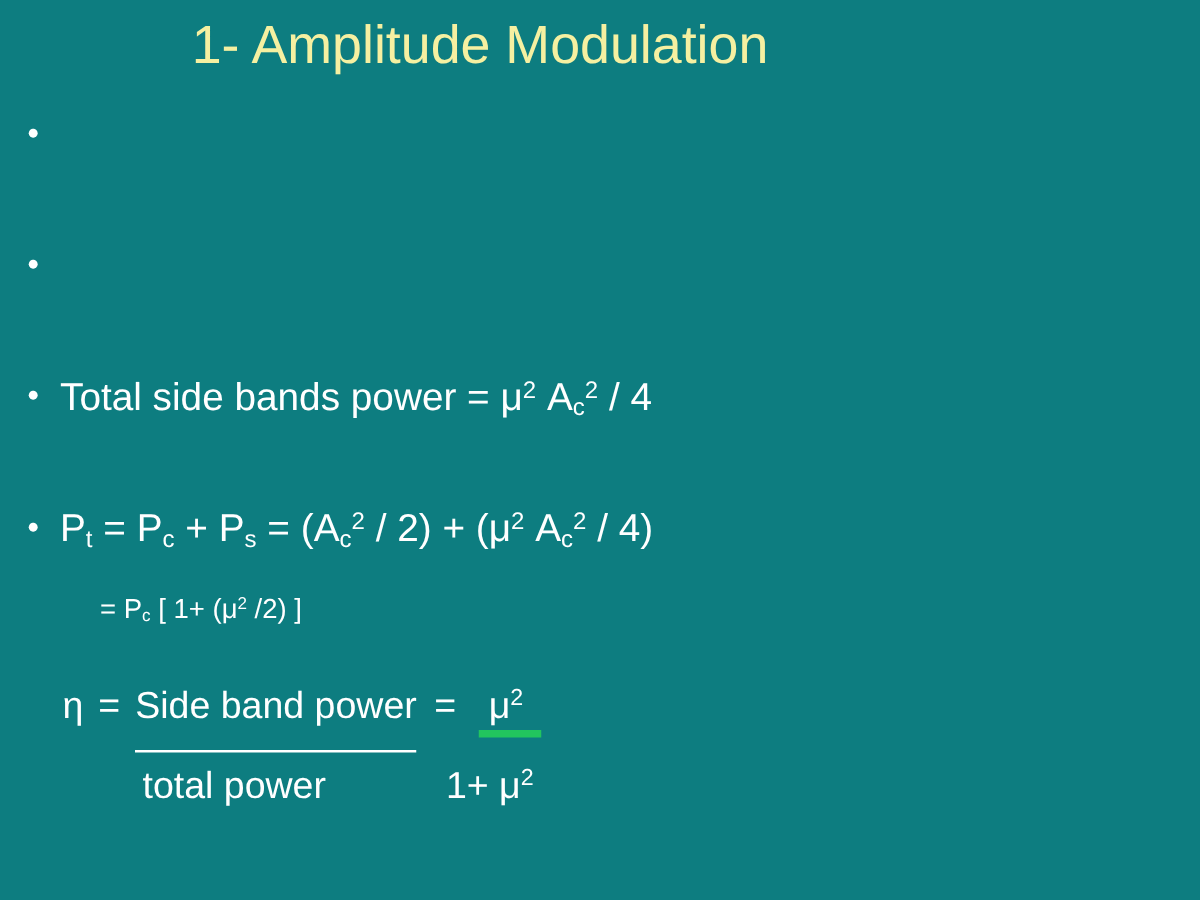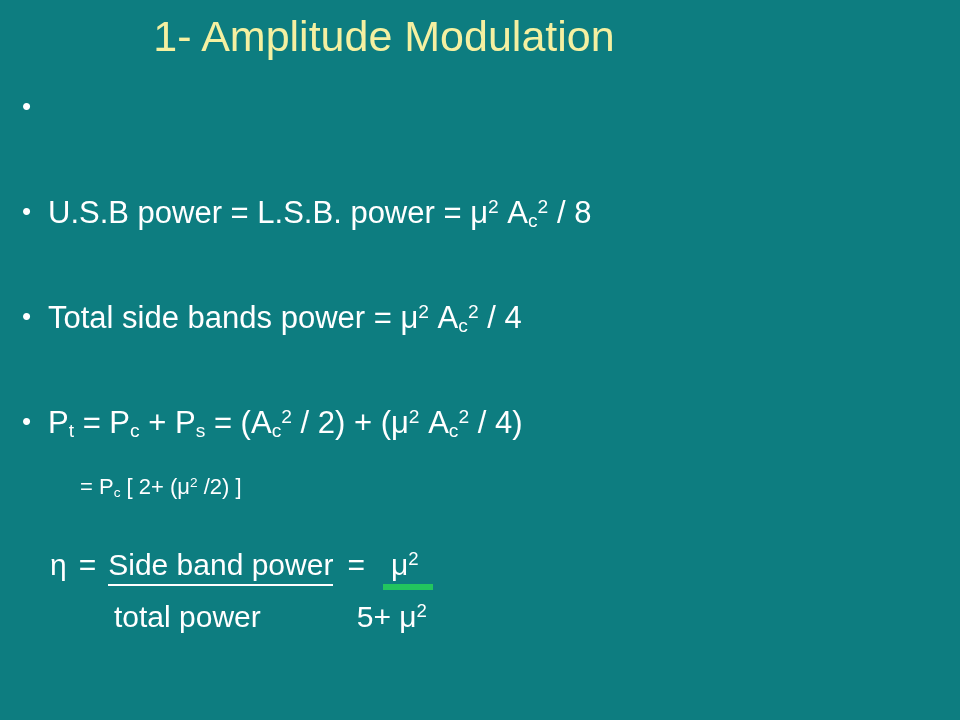--- a/index.html
+++ b/index.html
@@ -85,21 +85,21 @@
   }
   .frac-top .eta {
     margin-left: 28px;
   }
   .frac-top .eq1 {
     margin-left: 12px;
   }
   .numer-left {
     margin-left: 12px;
     border-bottom: 2px solid #ffffff;
-    padding-bottom: 2px;
+    padding-bottom: 18px;
   }
   .eq2 {
     margin-left: 14px;
   }
   .numer-right {
     margin-left: 18px;
     border-bottom: 6px solid #22c55e;
     padding: 0 14px 2px 8px;
   }
   .frac-bottom {
@@ -122,43 +122,42 @@
   <div id="slide-title">1- Amplitude Modulation</div>
 
   <div id="body">
 
     <div class="bullet-row">
       <span class="dot">•</span>
     </div>
 
     <div class="bullet-row">
       <span class="dot">•</span>
-      <span class="text"><span>U.S.B power = L.S.B. power = μ</span><sup>2</sup><span> A</span><sub>c</sub><sup>2</sup><span> / 8</span></span>
     </div>
 
     <div class="bullet-row">
       <span class="dot">•</span>
       <span class="text"><span>Total side bands power = μ</span><sup>2</sup><span> A</span><sub>c</sub><sup>2</sup><span> / 4</span></span>
     </div>
 
     <div class="bullet-row">
       <span class="dot">•</span>
       <span class="text"><span>P</span><sub>t</sub><span> = P</span><sub>c</sub><span> + P</span><sub>s</sub><span> = (A</span><sub>c</sub><sup>2</sup><span> / 2) + (μ</span><sup>2</sup><span> A</span><sub>c</sub><sup>2</sup><span> / 4)</span></span>
     </div>
 
-    <div class="subline"><span>= P</span><sub>c</sub><span> [ 2+ (μ</span><sup>2</sup><span> /2) ]</span></div>
+    <div class="subline"><span>= P</span><sub>c</sub><span> [ 1+ (μ</span><sup>2</sup><span> /2) ]</span></div>
 
     <div class="fraction-block">
       <div class="frac-top">
         <span class="eta">η</span>
         <span class="eq1">=</span>
         <span class="numer-left">Side band power</span>
         <span class="eq2">=</span>
         <span class="numer-right"><span>μ</span><sup>2</sup></span>
       </div>
       <div class="frac-bottom">
         <span class="denom-left">total power</span>
-        <span class="denom-right"><span>5+ μ</span><sup>2</sup></span>
+        <span class="denom-right"><span>1+ μ</span><sup>2</sup></span>
       </div>
     </div>
 
   </div>
 </div>
 
 </body></html>

